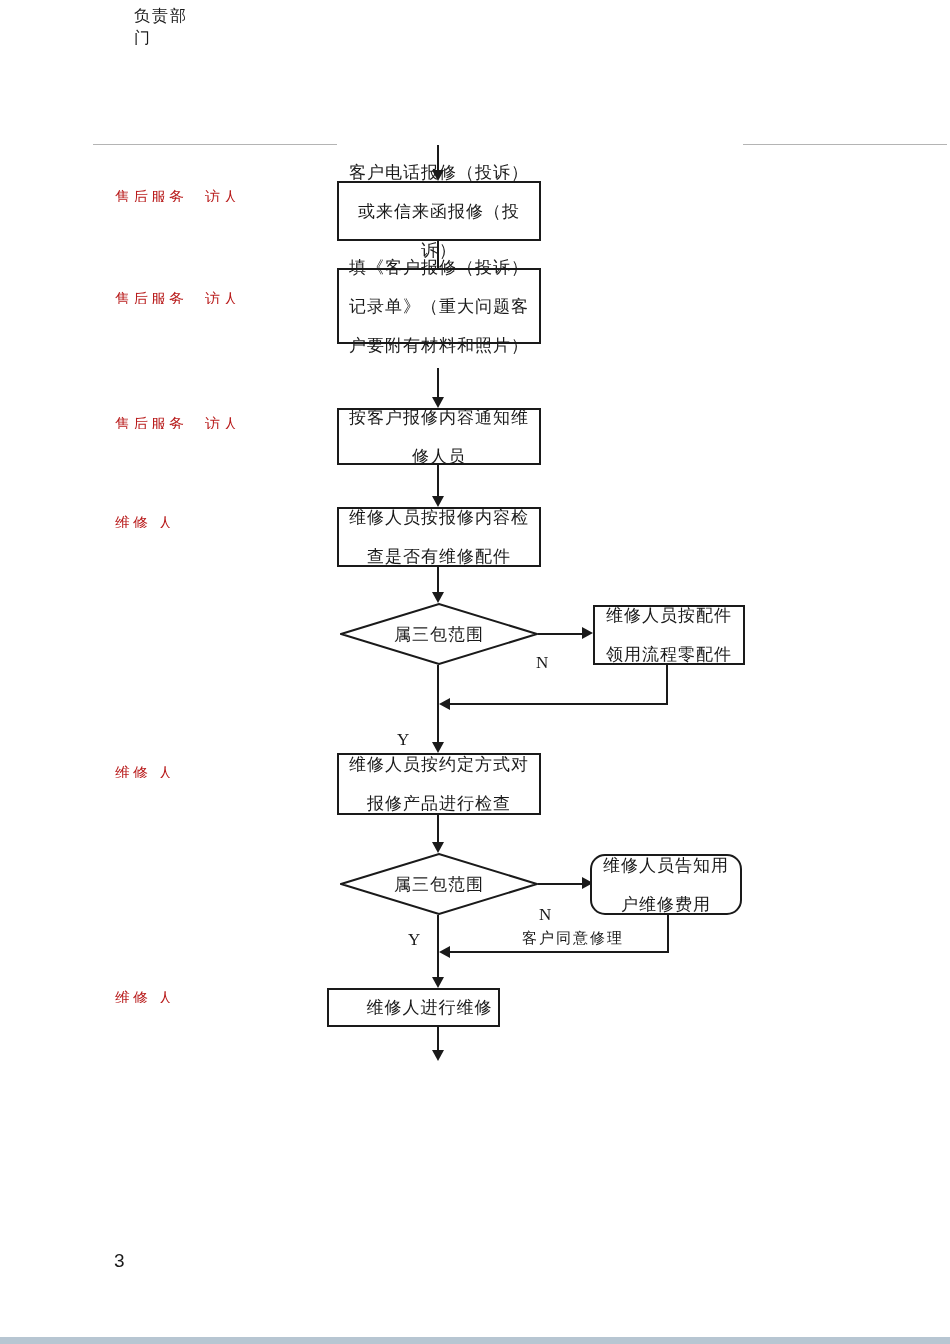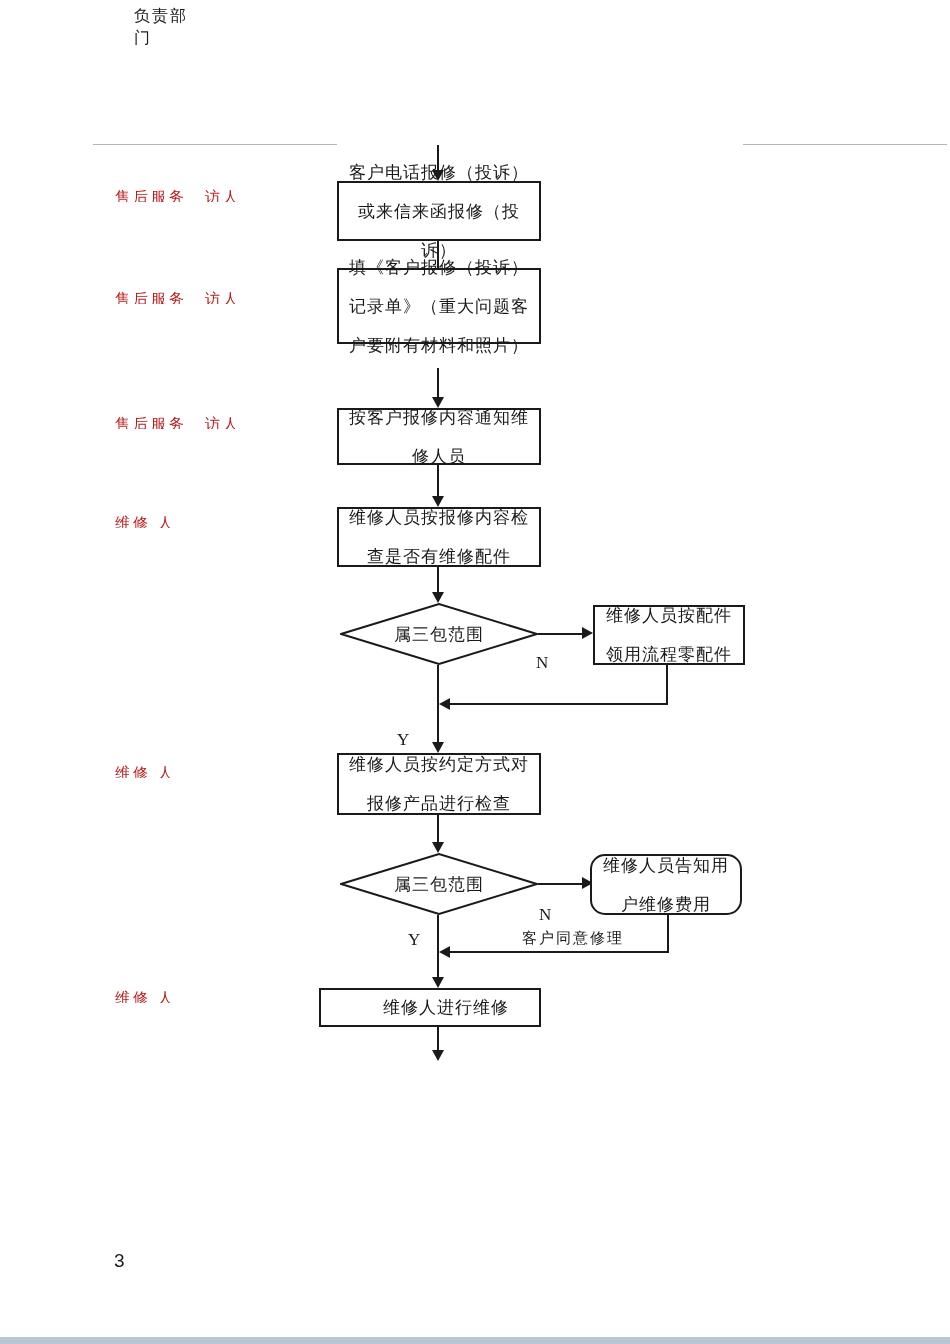--- a/index.html
+++ b/index.html
@@ -118,21 +118,21 @@
 
   <div class="abs vline" style="left:667px;top:915px;height:37px;"></div>
   <div class="abs return-label" style="left:522px;top:929px;">客户同意修理</div>
   <div class="abs hline" style="left:450px;top:951px;width:219px;"></div>
   <div class="abs ah-left" style="left:439px;top:946px;"></div>
 
   <div class="abs vline" style="left:437px;top:915px;height:64px;"></div>
   <div class="abs branch-label" style="left:408px;top:930px;">Y</div>
   <div class="abs ah-down" style="left:432px;top:977px;"></div>
 
-  <div class="abs pbox" style="left:319px;top:988px;width:222px;height:39px;padding-left:37px;">维修人进行维修</div>
+  <div class="abs pbox" style="left:327px;top:988px;width:173px;height:39px;padding-left:37px;">维修人进行维修</div>
 
   <div class="abs vline" style="left:437px;top:1027px;height:24px;"></div>
   <div class="abs ah-down" style="left:432px;top:1050px;"></div>
 
   <div class="abs pagenum" style="left:114px;top:1250px;">3</div>
   <div class="abs strip" style="left:0;top:1337px;width:950px;height:7px;"></div>
 
 </div>
 
 </body></html>

